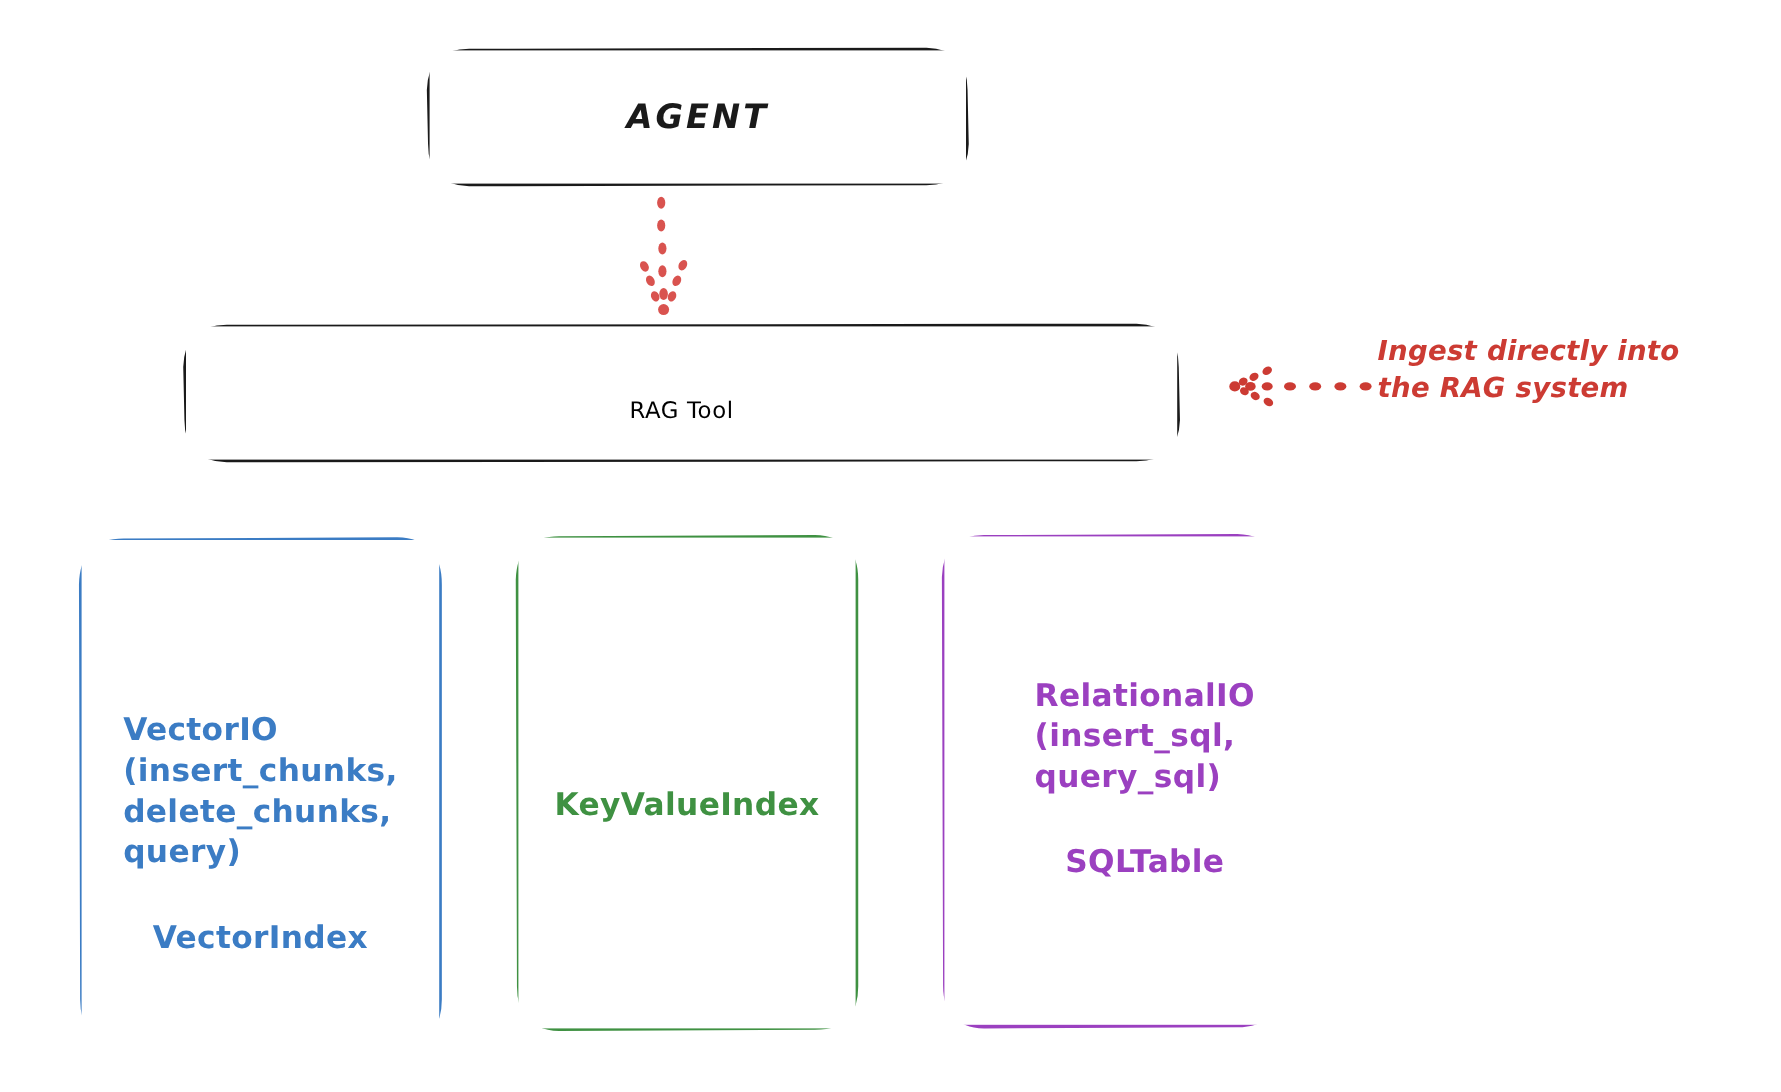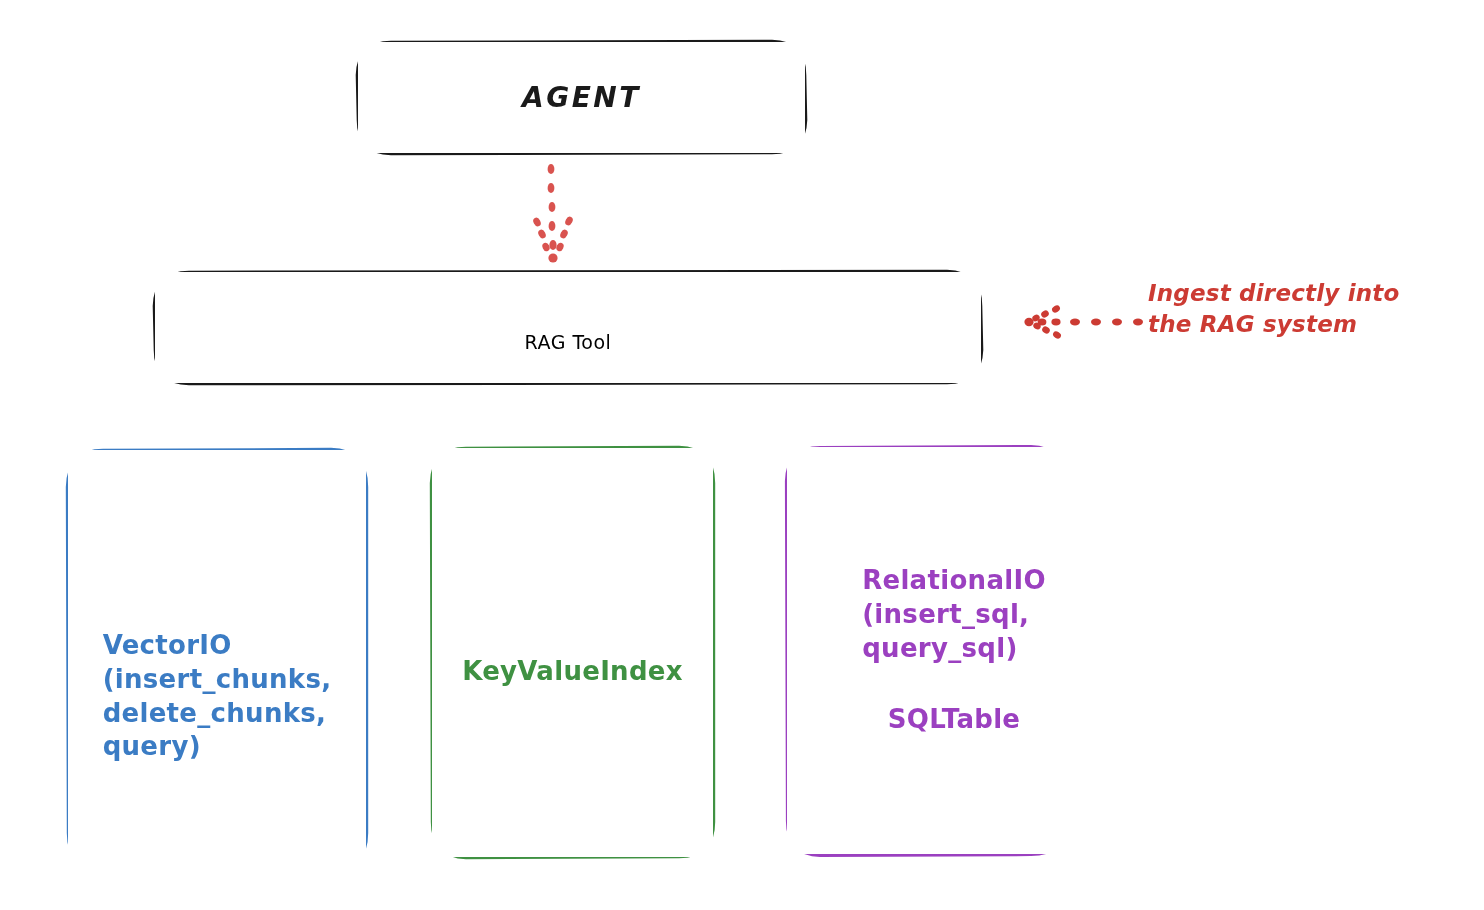--- a/index.html
+++ b/index.html
@@ -200,20 +200,21 @@
 
 <div class="node" id="node-ragtool">
   <div class="label">RAG Tool</div>
 </div>
 
 <div class="node store" id="node-vectorio">
   <div class="label">VectorIO
 (insert_chunks,
 delete_chunks,
 query)</div>
+  <div class="label secondary">VectorIndex</div>
 </div>
 
 <div class="node store" id="node-keyvalueio">
   <div class="label secondary">KeyValueIndex</div>
 </div>
 
 <div class="node store" id="node-relationalio">
   <div class="label">RelationalIO
 (insert_sql,
 query_sql)</div>

